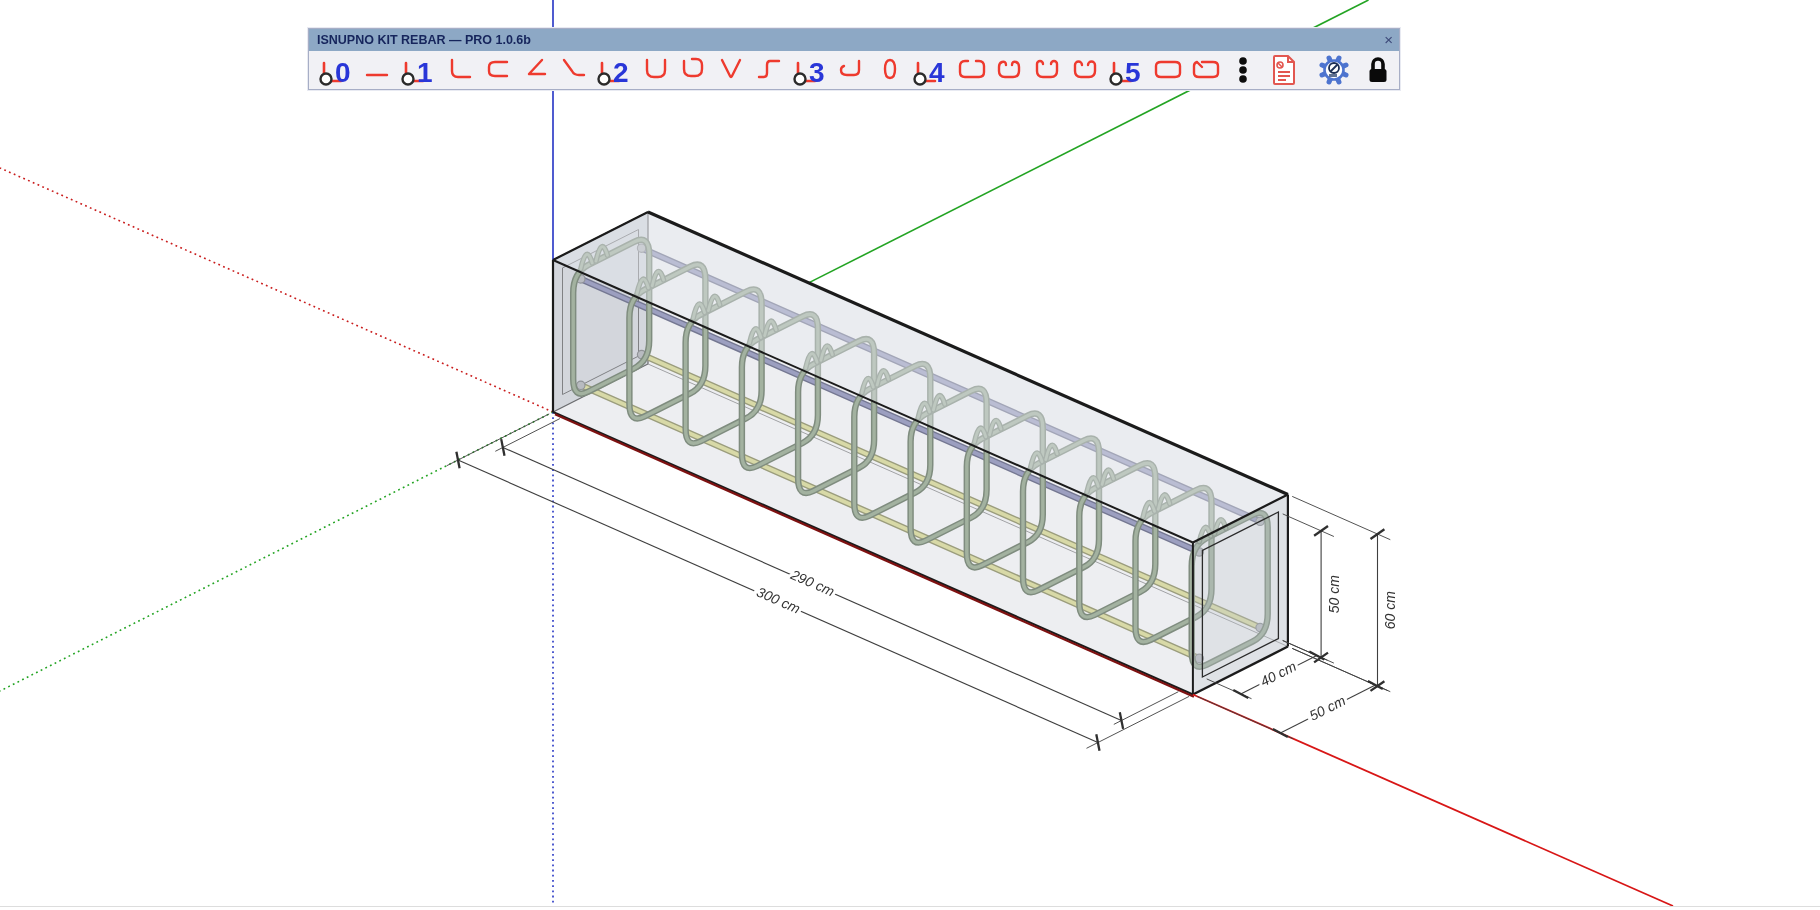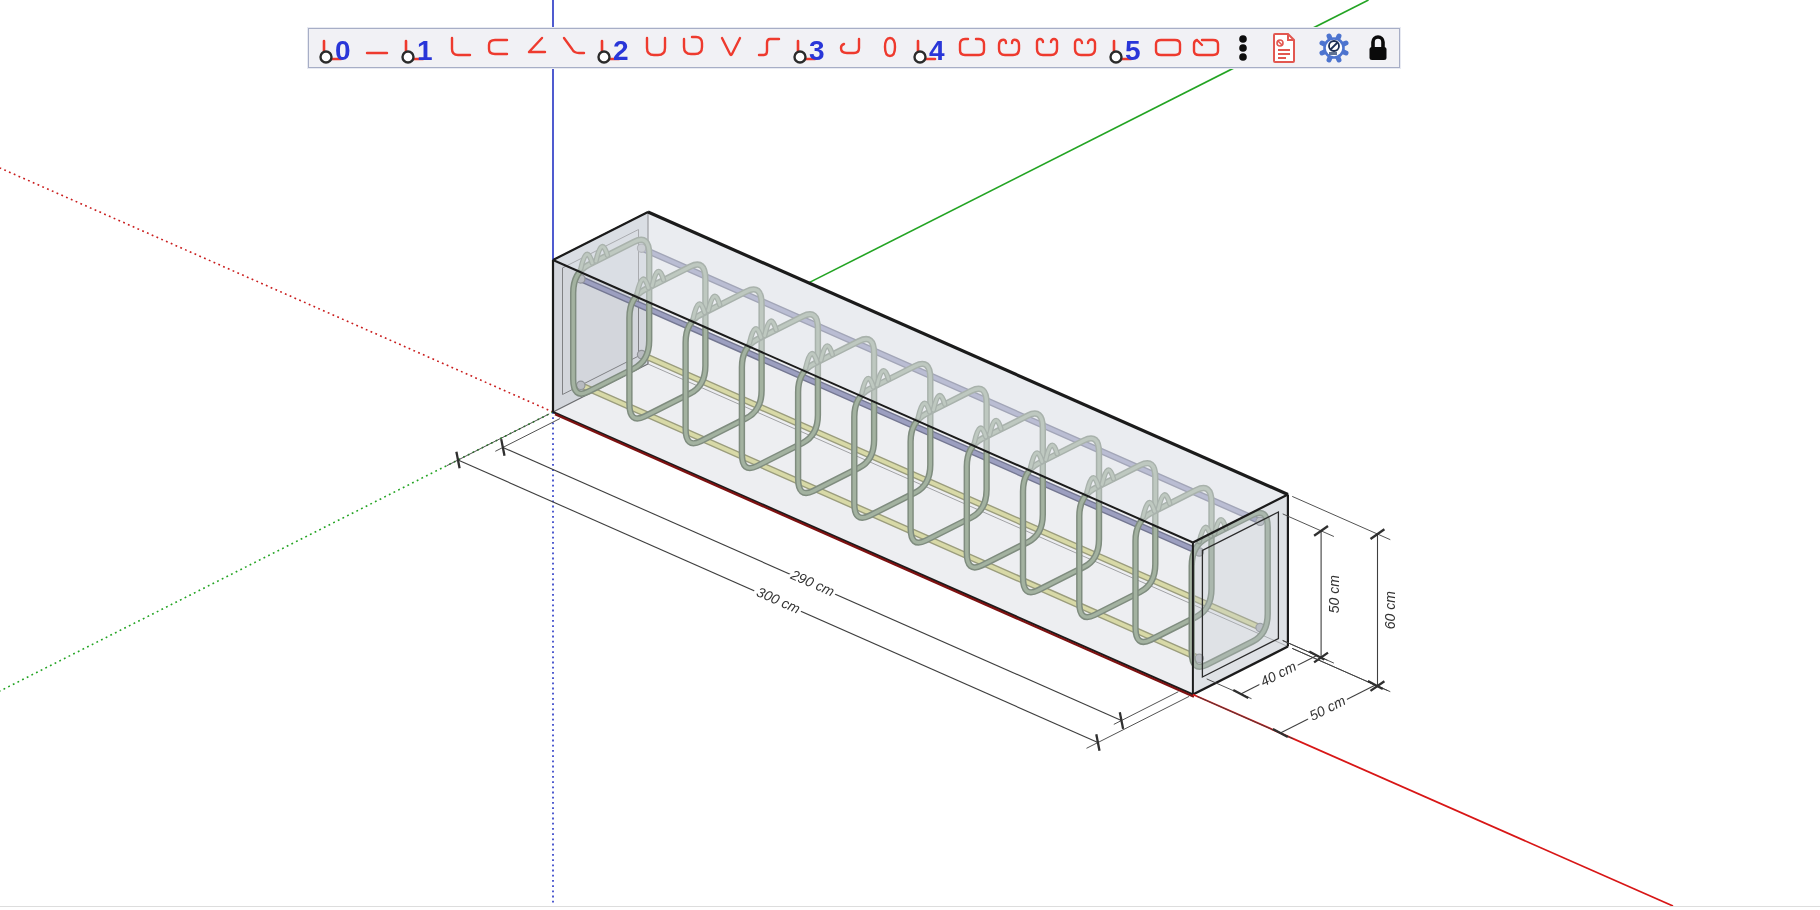--- a/index.html
+++ b/index.html
@@ -141,20 +141,24 @@
         <line x1="1292.2" y1="648.4" x2="1388.2" y2="690.8" stroke="#3f3f3f" stroke-width="0.9"></line>
         <line x1="1280.4" y1="733.1" x2="1375.4" y2="685.1" stroke="#3f3f3f" stroke-width="1.1"></line>
         <line x1="1272.9" y1="729.1" x2="1287.8" y2="737.1" stroke="#2f2f2f" stroke-width="2.3"></line>
         <line x1="1367.9" y1="681.1" x2="1382.8" y2="689.1" stroke="#2f2f2f" stroke-width="2.3"></line>
         <text transform="translate(1327.9,709.1) rotate(-26.8)" text-anchor="middle" dominant-baseline="middle" font-size="14" font-style="italic" fill="#333333" stroke="#fff" stroke-width="6" paint-order="stroke">50 cm</text>
       </svg></div>
   <div id="statusline"></div>
 </div>
 
 <div id="toolbar">
+  <div id="titlebar">
+    <span class="title">ISNUPNO KIT REBAR — PRO 1.0.6b</span>
+    <span class="close">×</span>
+  </div>
   <div id="iconrow">
       <div class="ticon" style="margin: 0px 2px;">
         <svg width="40" height="32" viewBox="0 0 40 32">
   <path d="M7,9 L7,24 Q7,27 10,27 L24,27" fill="none" stroke="#ee3a2e" stroke-width="2.6" stroke-linecap="round"></path>
   <circle cx="9" cy="25" r="5.5" fill="#fff" stroke="#2b2b2b" stroke-width="2.4"></circle>
   <text x="18" y="28" font-size="28" font-weight="bold" fill="#2936d8" font-family="Liberation Sans,sans-serif">0</text>
         </svg>
       </div>
       <div class="ticon" style="margin: 0px 2px;">
         <svg width="34" height="30" viewBox="0 0 34 30">

